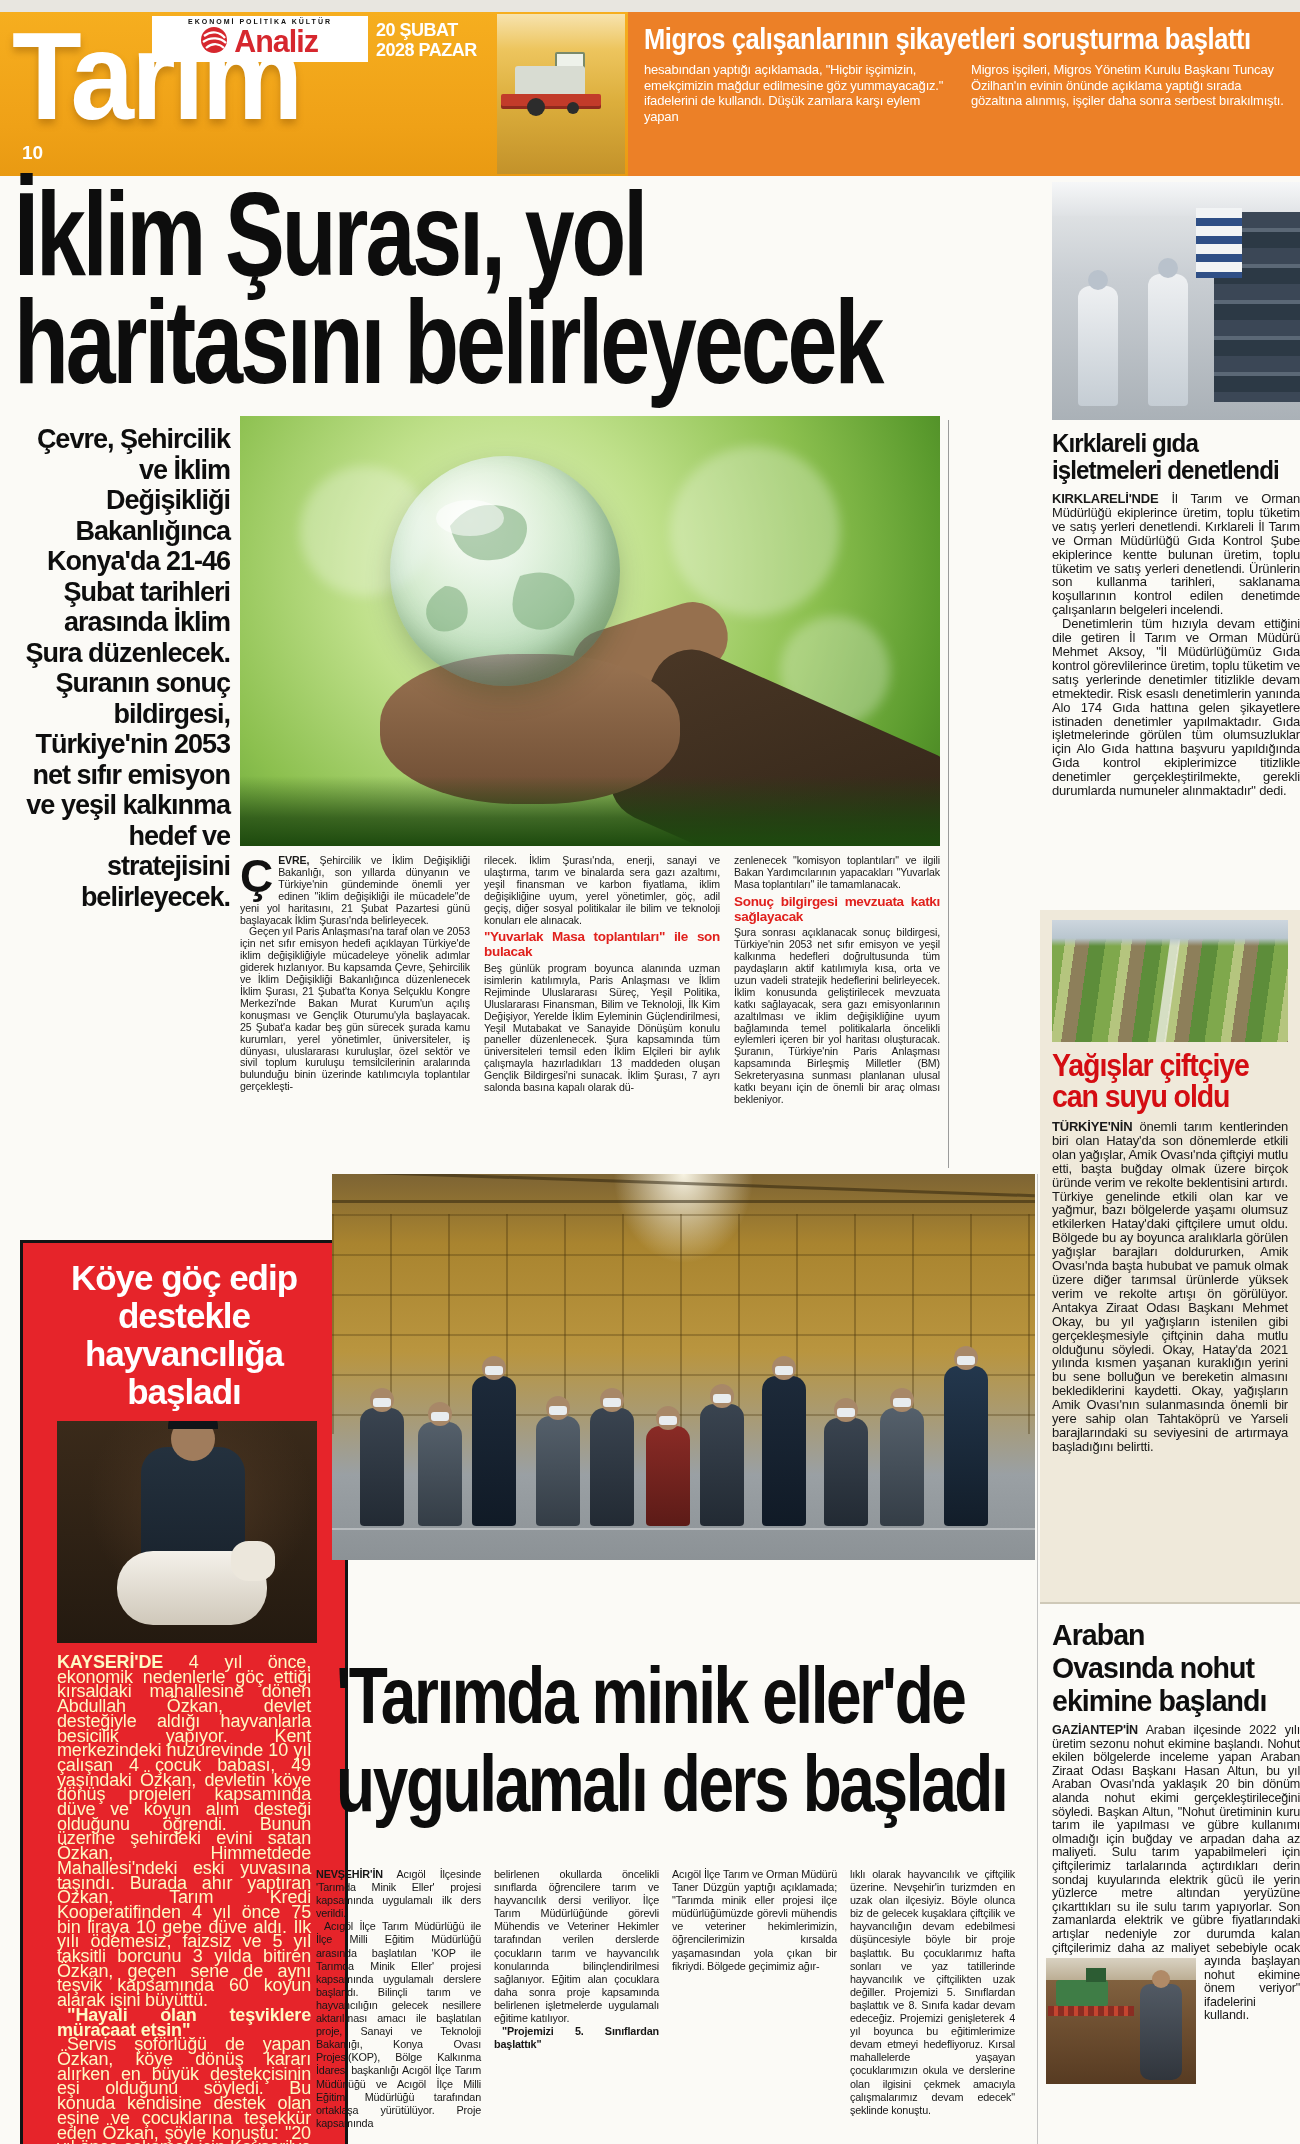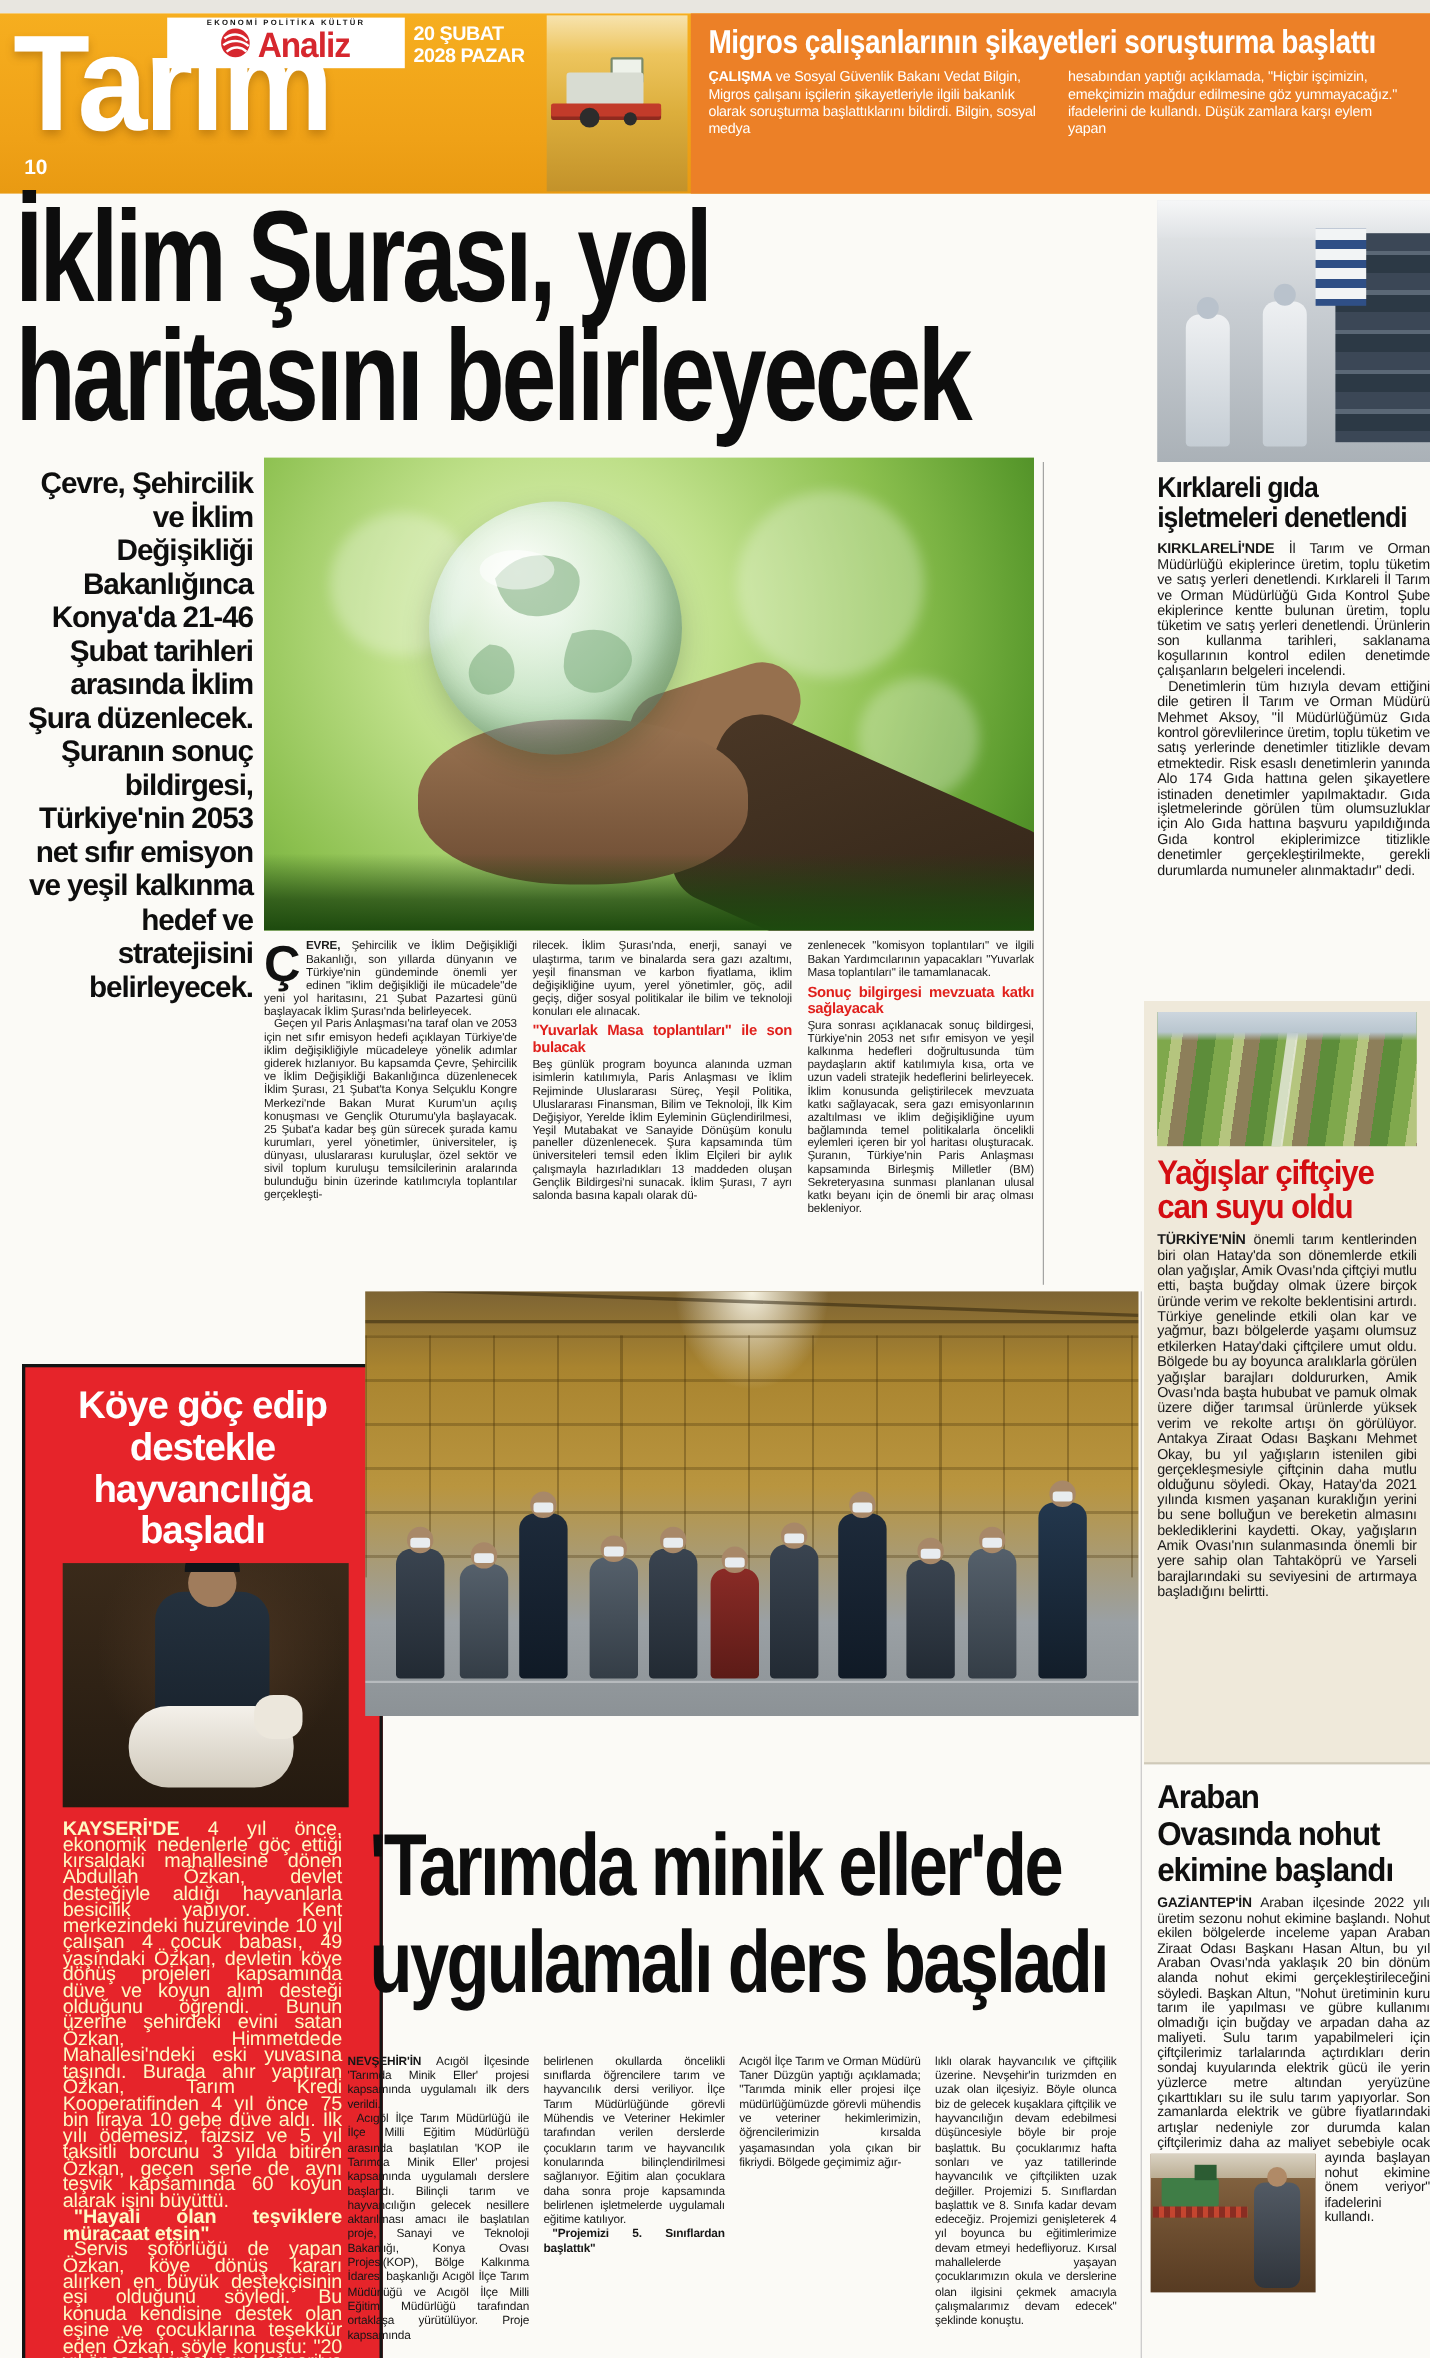--- a/index.html
+++ b/index.html
@@ -185,22 +185,22 @@
     <div class="harvester-photo">
       <div class="harvester-cab"></div>
       <div class="harvester-body"></div>
       <div class="harvester-header"></div>
       <div class="harvester-wheel"></div>
       <div class="harvester-wheel w2"></div>
     </div>
     <div class="migros-box">
       <h2 class="migros-headline">Migros çalışanlarının şikayetleri soruşturma başlattı</h2>
       <div class="migros-cols">
-        <p><b>ÇALIŞMA</b><span> ve Sosyal Güvenlik Bakanı Vedat Bilgin, Migros çalışanı işçilerin şikayetleriyle ilgili bakanlık olarak soruşturma başlattıklarını bildirdi. Bilgin, sosyal medya</span></p>
         <p>hesabından yaptığı açıklamada, "Hiçbir işçimizin, emekçimizin mağdur edilmesine göz yummayacağız." ifadelerini de kullandı. Düşük zamlara karşı eylem yapan</p>
+        <p>Migros işçileri, Migros Yönetim Kurulu Başkanı Tuncay Özilhan'ın evinin önünde açıklama yaptığı sırada gözaltına alınmış, işçiler daha sonra serbest bırakılmıştı.</p>
       </div>
     </div>
   </div>
 
   <h1 class="main-headline">
     <span>İklim Şurası, yol</span><br>
     <span>haritasını belirleyecek</span>
   </h1>
   <div class="lede">Çevre, Şehircilik ve İklim Değişikliği Bakanlığınca Konya'da 21-46 Şubat tarihleri arasında İklim Şura düzenlecek. Şuranın sonuç bildirgesi, Türkiye'nin 2053 net sıfır emisyon ve yeşil kalkınma hedef ve stratejisini belirleyecek.</div>
 

